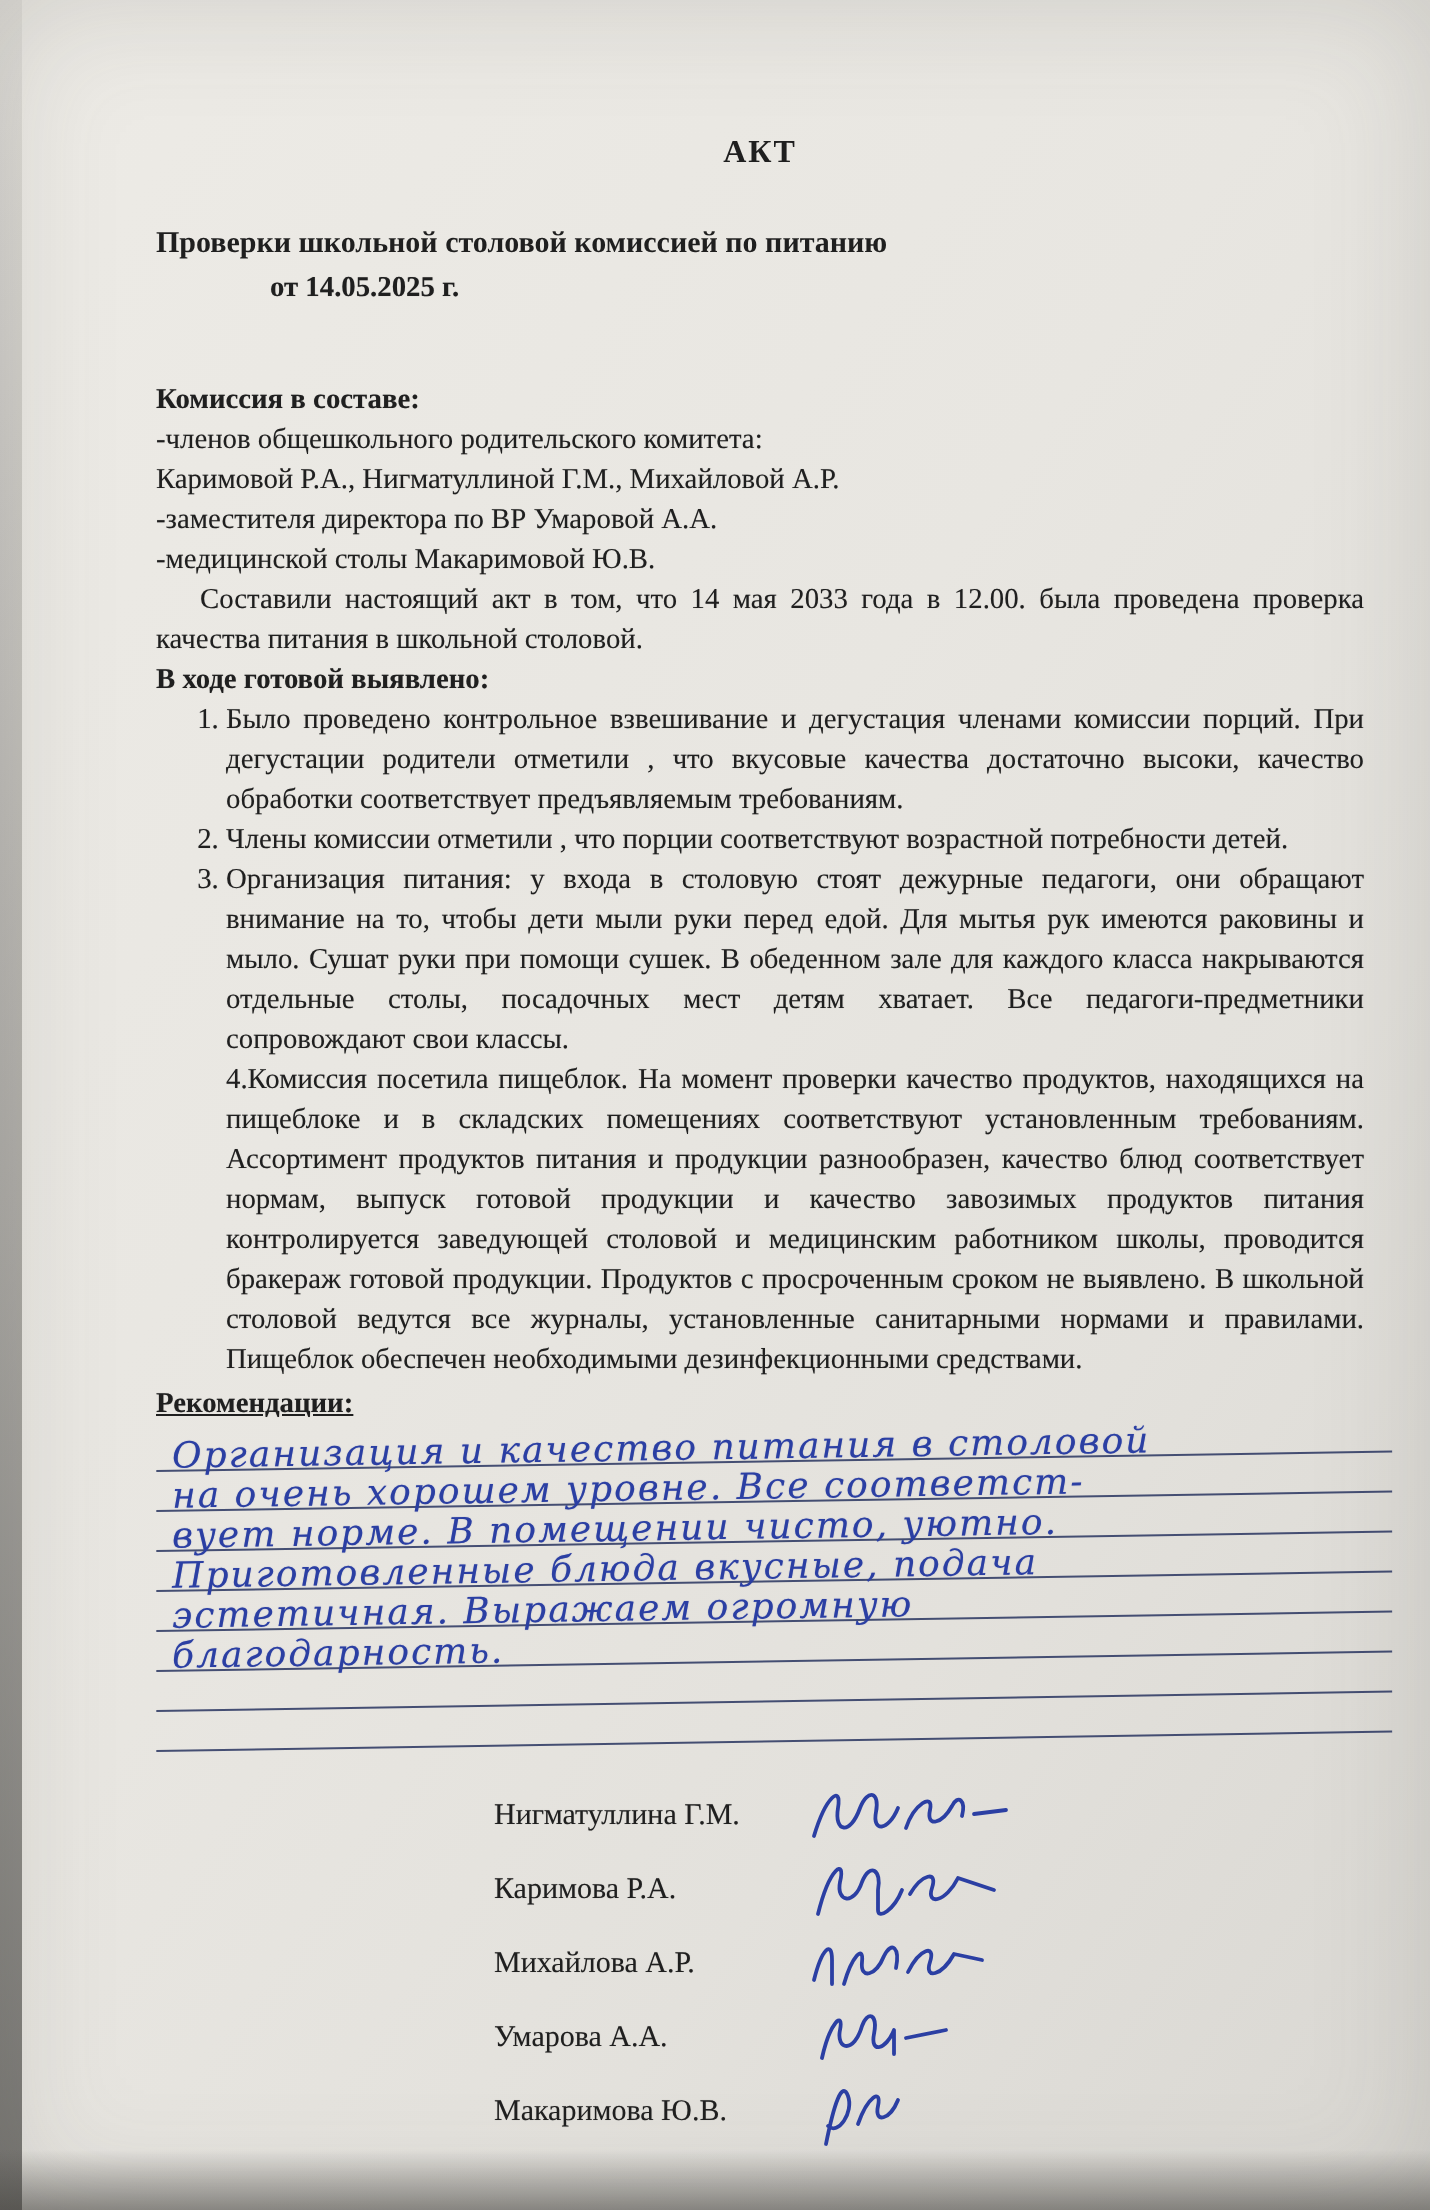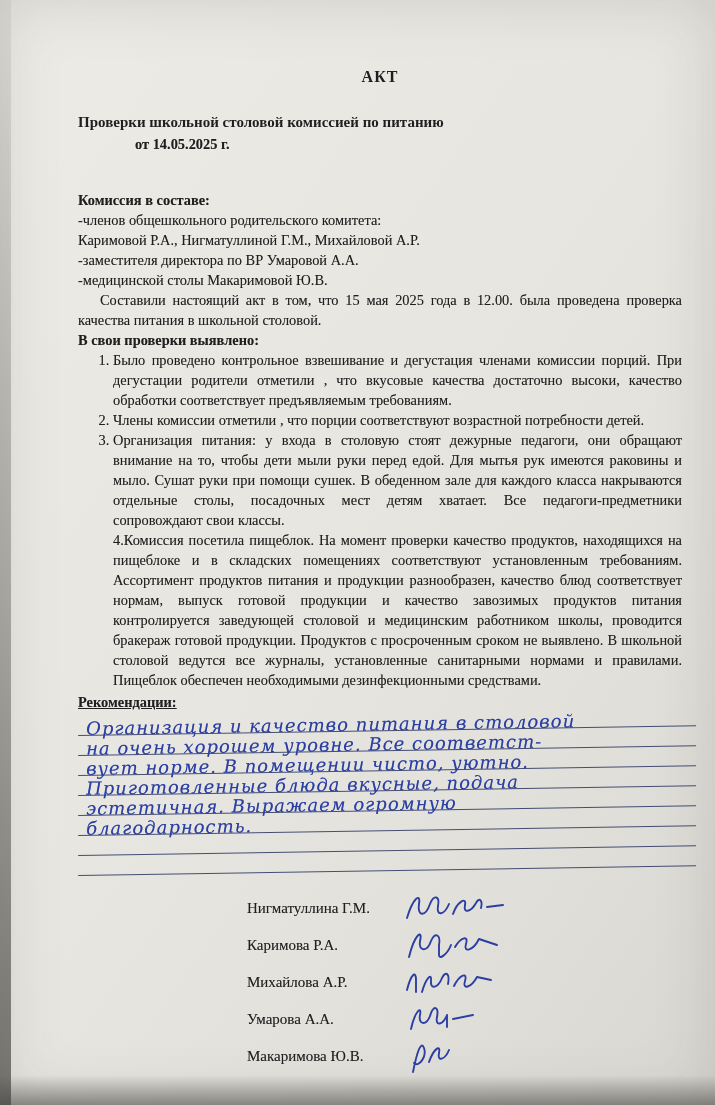--- a/index.html
+++ b/index.html
@@ -47,22 +47,22 @@
     <h1>АКТ</h1>
     <h2>Проверки школьной столовой комиссией по питанию</h2>
     <p class="date">от 14.05.2025 г.</p>
 
     <p class="bold">Комиссия в составе:</p>
     <p>-членов общешкольного родительского комитета:</p>
     <p>Каримовой Р.А., Нигматуллиной Г.М., Михайловой А.Р.</p>
     <p>-заместителя директора по ВР Умаровой А.А.</p>
     <p>-медицинской столы Макаримовой Ю.В.</p>
 
-    <p class="intro">Составили настоящий акт в том, что 15 мая 2025 года в 12.00. была проведена проверка качества питания в школьной столовой.</p>
-    <p class="bold">В свои проверки выявлено:</p>
+    <p class="intro">Составили настоящий акт в том, что 14 мая 2033 года в 12.00. была проведена проверка качества питания в школьной столовой.</p>
+    <p class="bold">В ходе готовой выявлено:</p>
 
     <ol>
       <li>Было проведено контрольное взвешивание и дегустация членами комиссии порций. При дегустации родители отметили , что вкусовые качества достаточно высоки, качество обработки соответствует предъявляемым требованиям.</li>
       <li>Члены комиссии отметили , что порции соответствуют возрастной потребности детей.</li>
       <li>Организация питания: у входа в столовую стоят дежурные педагоги, они обращают внимание на то, чтобы дети мыли руки перед едой. Для мытья рук имеются раковины и мыло. Сушат руки при помощи сушек. В обеденном зале для каждого класса накрываются отдельные столы, посадочных мест детям хватает. Все педагоги-предметники сопровождают свои классы.</li>
     </ol>
 
     <p class="para4">4.Комиссия посетила пищеблок. На момент проверки качество продуктов, находящихся на пищеблоке и в складских помещениях соответствуют установленным требованиям. Ассортимент продуктов питания и продукции разнообразен, качество блюд соответствует нормам, выпуск готовой продукции и качество завозимых продуктов питания контролируется заведующей столовой и медицинским работником школы, проводится бракераж готовой продукции. Продуктов с просроченным сроком не выявлено. В школьной столовой ведутся все журналы, установленные санитарными нормами и правилами. Пищеблок обеспечен необходимыми дезинфекционными средствами.</p>
 
     <p class="rec-heading">Рекомендации:</p>

